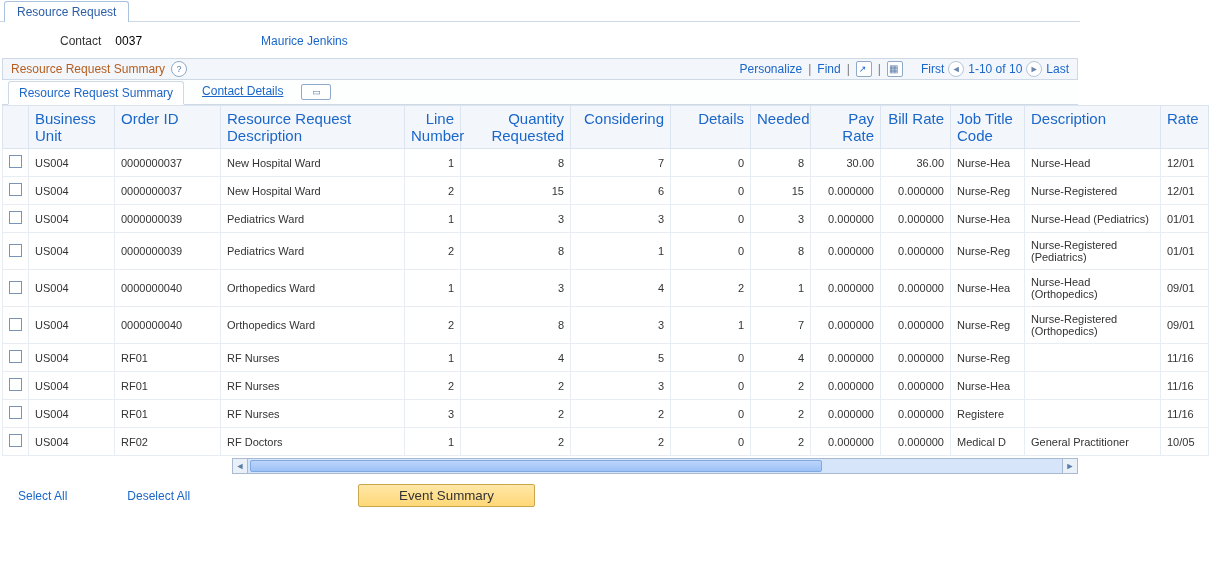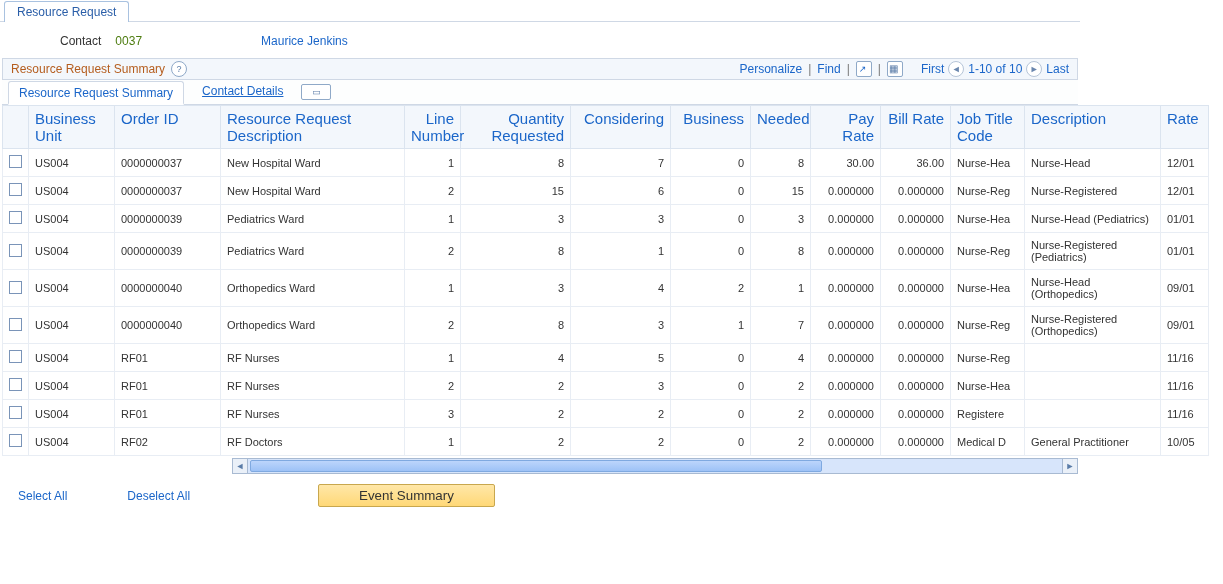--- a/index.html
+++ b/index.html
@@ -2,21 +2,21 @@
 <html><head>
 <meta charset="utf-8">
 <style>
   html,body{margin:0;padding:0;font-family:Arial,Helvetica,sans-serif;font-size:12px;color:#333;background:#fff}
   .page{width:1080px;margin:0;padding:0 0 20px 0}
   .top-tab-row{border-bottom:1px solid #cfd8e5;padding:0 0 0 4px}
   .top-tab{display:inline-block;background:#eaf1fa;border:1px solid #a9c2e0;border-bottom:none;border-radius:3px 3px 0 0;padding:3px 12px;color:#2a5ea8;font-size:12px;position:relative;top:1px}
   .top-tab.active{background:#fff;border-color:#a9c2e0}
   .contact-row{padding:12px 0 10px 60px;display:flex;align-items:center;gap:14px}
   .contact-label{color:#333}
-  .contact-id{color:#4d7c0f}
+  .contact-id{color:#000000}
   .contact-name{color:#1b66c9;margin-left:105px}
   .sum-header{display:flex;align-items:center;border:1px solid #cfd8e5;border-bottom:none;background:#f3f7fc;padding:2px 8px 2px 8px;margin:0 2px}
   .sum-title{color:#b55d1e;font-size:12px;margin-right:6px}
   .help-circ{display:inline-flex;width:14px;height:14px;border:1px solid #8fa9c8;border-radius:50%;align-items:center;justify-content:center;color:#5a7ca8;font-size:9px;line-height:1;background:#fff}
   .sum-right{margin-left:auto;display:flex;align-items:center;gap:6px;color:#1b66c9}
   .sum-right .sep{color:#777}
   .mini-ic{display:inline-block;width:14px;height:14px;border:1px solid #8fa9c8;border-radius:2px;background:#fff}
   .mini-ic.zoom::after{content:"↗";font-size:9px;color:#1b66c9;position:relative;left:2px;top:-1px}
   .mini-ic.grid{background:linear-gradient(#fff,#fff);} 
   .mini-ic.grid::after{content:"▦";font-size:10px;color:#5a7ca8;position:relative;left:1px;top:-1px}
@@ -32,21 +32,21 @@
   table.grid td{border:1px solid #e8edf4;padding:6px 6px;font-size:11px;color:#333;vertical-align:middle}
   table.grid td.num,table.grid th.num{text-align:right}
   .chk{width:11px;height:11px;border:1px solid #7a94b8;display:inline-block;background:#fff}
   .hscroll{margin:2px 2px 0 2px;display:flex;align-items:center}
   .hscroll .btn{width:14px;height:14px;border:1px solid #a8bad2;background:#eaf0f8;display:flex;align-items:center;justify-content:center;color:#5a7ca8;font-size:9px}
   .hscroll .track{flex:1;height:14px;border-top:1px solid #a8bad2;border-bottom:1px solid #a8bad2;background:#d7e5fb;position:relative}
   .hscroll .thumb{position:absolute;left:2px;top:1px;height:10px;width:70%;background:linear-gradient(#bcd5fb,#9dc2f6);border:1px solid #7fa9e0;border-radius:2px}
   .hscroll .spacer{width:230px;height:14px}
   .footer-row{display:flex;align-items:center;gap:60px;margin:10px 2px 0 18px}
   .link{color:#1b66c9;cursor:pointer}
-  .btn-event{background:linear-gradient(#ffe7a8,#ffd877);border:1px solid #c8a74e;padding:3px 40px;color:#333;border-radius:2px;margin-left:68px}
+  .btn-event{background:linear-gradient(#ffe7a8,#ffd877);border:1px solid #c8a74e;padding:3px 40px;color:#333;border-radius:2px;margin-left:108px}
   a.link{text-decoration:none}
   .trunc{white-space:nowrap;overflow:hidden;text-overflow:clip}
 </style>
 </head>
 <body>
 
 <div class="page">
   <div class="top-tab-row">
     <span class="top-tab active">Resource Request</span>
   </div>
@@ -103,21 +103,21 @@
     </colgroup>
     <thead>
       <tr>
         <th></th>
         <th>Business Unit</th>
         <th>Order ID</th>
         <th>Resource Request Description</th>
         <th class="num">Line Number</th>
         <th class="num">Quantity Requested</th>
         <th class="num">Considering</th>
-        <th class="num">Business</th>
+        <th class="num">Details</th>
         <th class="num">Needed</th>
         <th class="num">Pay Rate</th>
         <th class="num">Bill Rate</th>
         <th>Job Title Code</th>
         <th>Description</th>
         <th>Rate</th>
       </tr>
     </thead>
     <tbody id="grid-body">
         <tr>

